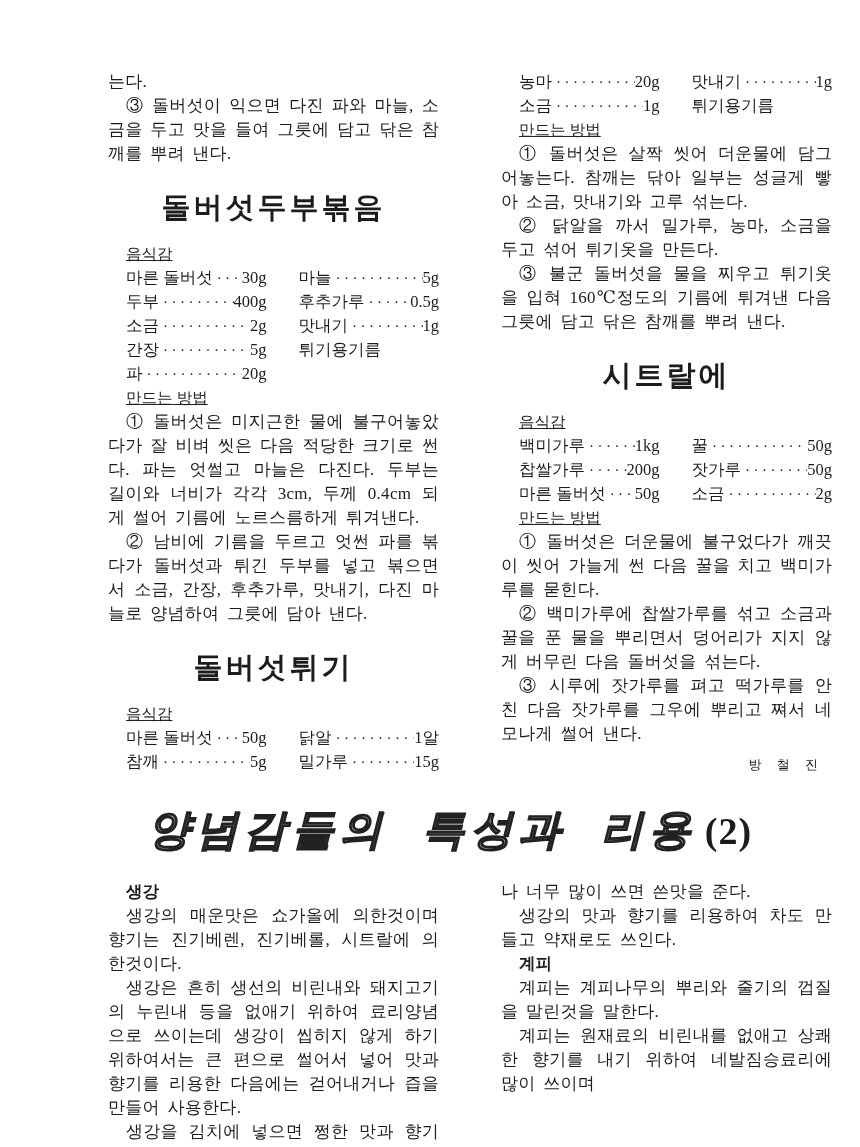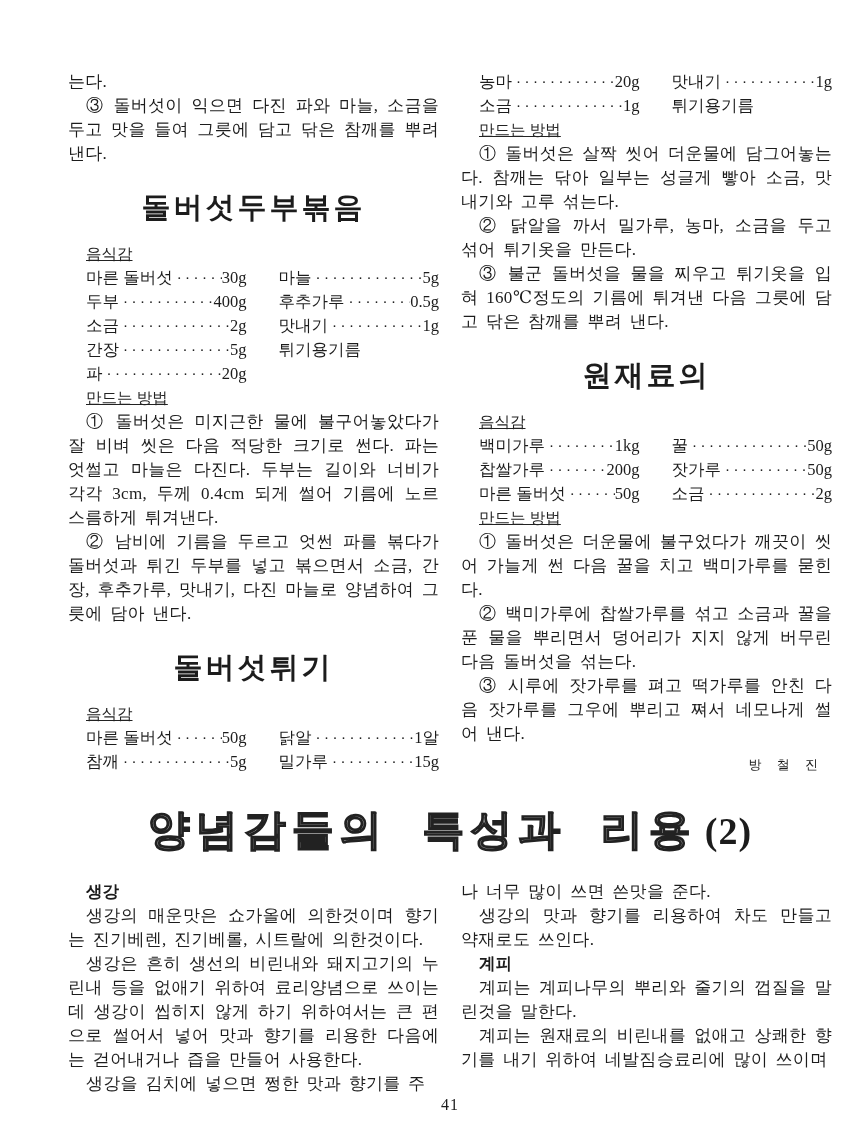--- a/index.html
+++ b/index.html
@@ -9,21 +9,21 @@
     margin:0 auto;
     background:#ffffff;
     box-sizing:border-box;
     padding:70px 28px 30px 68px;
     display:flex;flex-direction:column;
     overflow:hidden;
     color:#1c1c1c;
     font-family:"Liberation Serif","DejaVu Serif",serif;
   }
   .twocol{display:grid;grid-template-columns:1fr 1fr;column-gap:22px;align-items:start;}
-  .col{min-width:0;}
+  .col{min-width:0;margin-left:40px;}
   .para{
     margin:0;
     font-size:17px;line-height:24px;
     text-align:justify;
     text-indent:18px;
     word-spacing:3px;letter-spacing:0.3px;
   }
   .para.no-indent{text-indent:0;}
   .recipe-heading{
     margin:22px 0 14px 0;
@@ -73,20 +73,21 @@
     font-family:"Liberation Serif","DejaVu Serif",serif;
   }
   .article-title-row{
     text-align:center;
     margin:28px 0 22px 0;
     white-space:nowrap;
   }
   .article-title-main{
     font-size:42px;
     font-weight:700;
+    font-style:italic;
     letter-spacing:6px;
     word-spacing:18px;
     color:#c3c3c3;
     -webkit-text-stroke:1.4px #222222;
   }
   .article-title-suffix{
     font-size:38px;
     font-weight:600;
     color:#1c1c1c;
     margin-left:8px;
@@ -203,21 +204,21 @@
             <span class="ing-amt">1g</span>
           </div>
           <div class="ing-cell">
             <span class="ing-name">튀기용기름</span>
           </div>
         </div>
         <div class="section-label">만드는 방법</div>
         <p class="para">① 돌버섯은 살짝 씻어 더운물에 담그어놓는다. 참깨는 닦아 일부는 성글게 빻아 소금, 맛내기와 고루 섞는다.</p>
         <p class="para">② 닭알을 까서 밀가루, 농마, 소금을 두고 섞어 튀기옷을 만든다.</p>
         <p class="para">③ 불군 돌버섯을 물을 찌우고 튀기옷을 입혀 160℃정도의 기름에 튀겨낸 다음 그릇에 담고 닦은 참깨를 뿌려 낸다.</p>
-        <h2 class="recipe-heading">원재료의</h2>
+        <h2 class="recipe-heading">시트랄에</h2>
         <div class="section-label">음식감</div>
         <div class="ing-grid">
           <div class="ing-cell">
             <span class="ing-name">백미가루</span>
             <span class="leader">····························································</span>
             <span class="ing-amt">1kg</span>
           </div>
           <div class="ing-cell">
             <span class="ing-name">꿀</span>
             <span class="leader">····························································</span>

